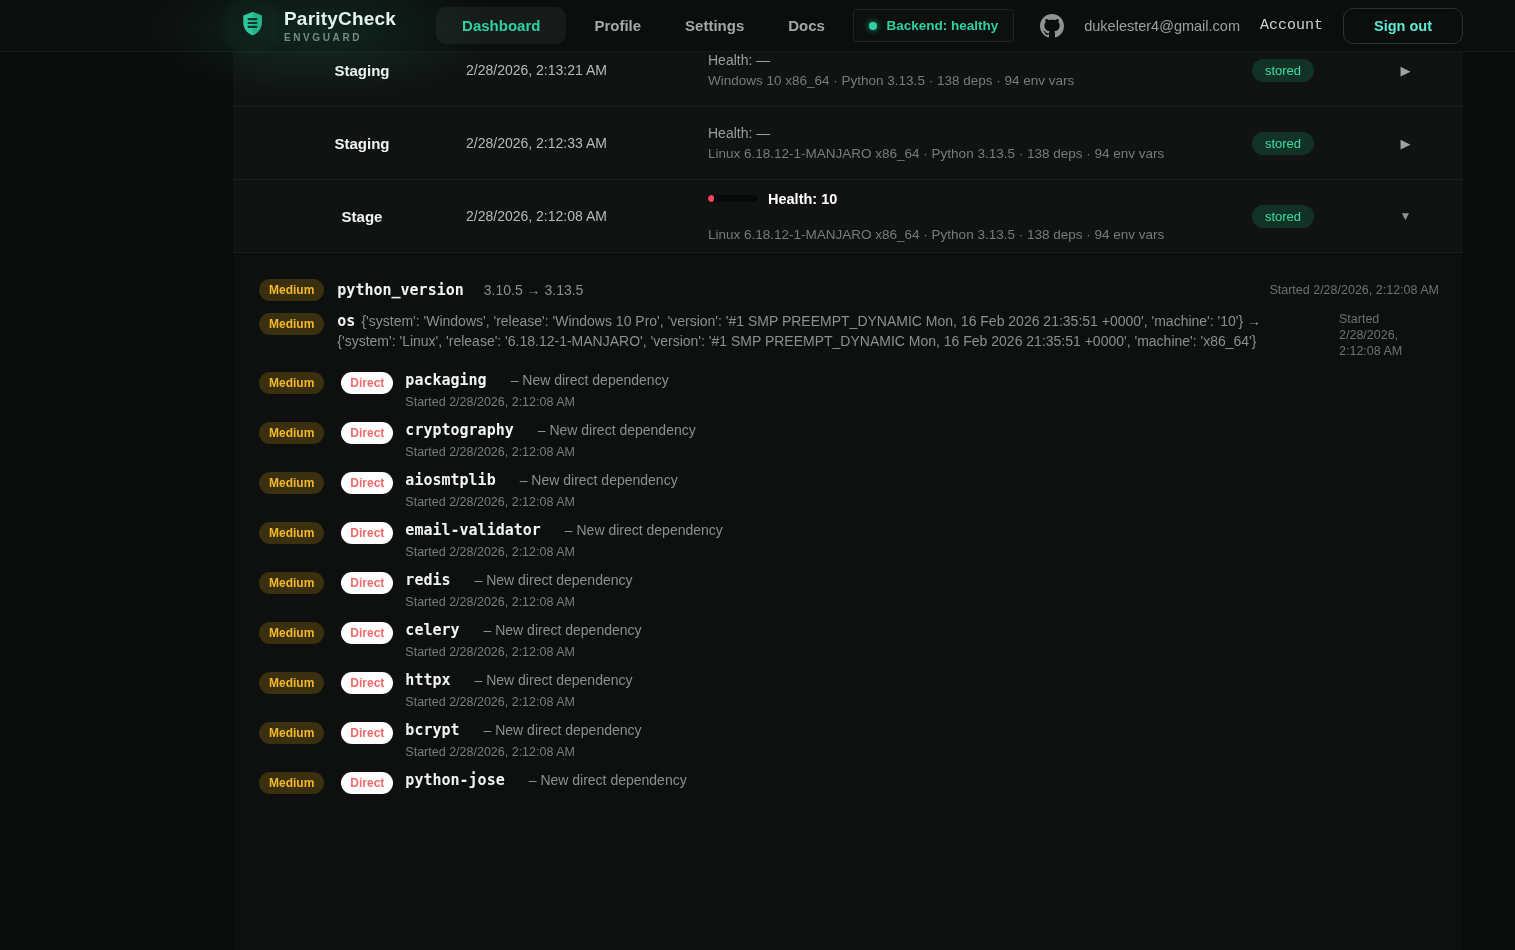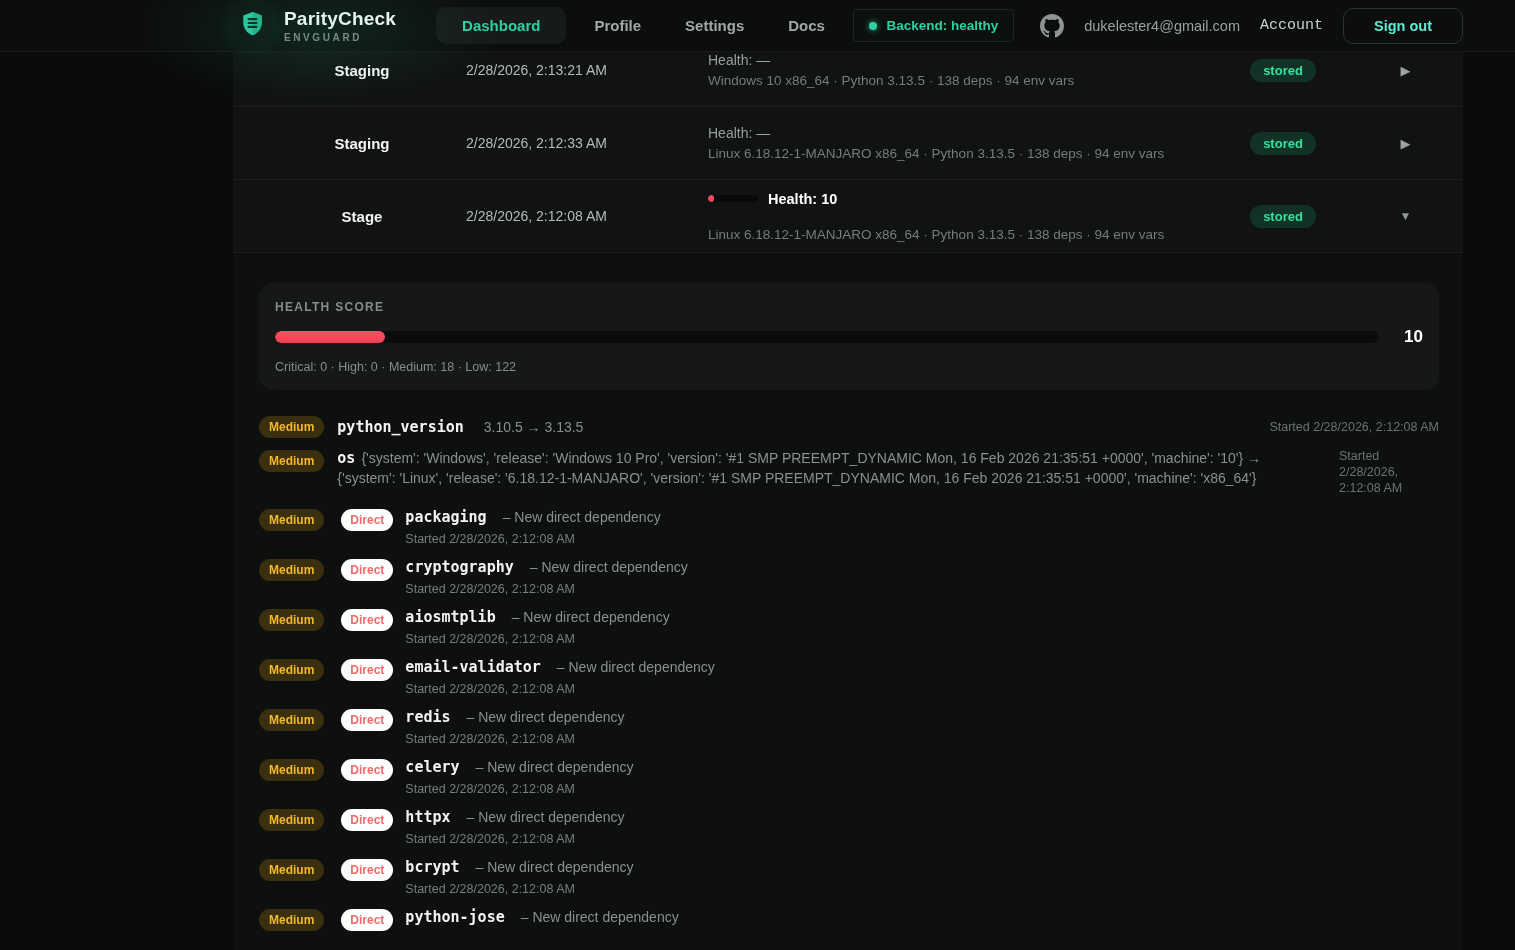--- a/index.html
+++ b/index.html
@@ -64,21 +64,21 @@
   }
   .env-name { font-size:15px; font-weight:600; color:#f2f4f3;text-align:center; }
   .snap-time { font-size:14px; color:#b5bab8; }
   .snap-health { font-size:14px; color:#989e9b; margin-bottom:5px; }
   .snap-health.scored { color:#fff; font-weight:700; font-size:14.5px; display:flex; align-items:center; gap:10px; margin-bottom:20px; }
   .snap-platform { font-size:13.5px; color:#767c7a; }
   .minibar { width:50px; height:7px; border-radius:4px; background:#08090a; overflow:hidden; }
   .minibar-fill { height:100%; background:#f8485e; border-radius:4px; }
   .stored-badge {
     justify-self:center; background:#133227; color:#3adf9e;
-    font-size:13px; font-weight:700; padding:4px 13px; border-radius:999px;
+    font-size:13px; font-weight:400; padding:4px 13px; border-radius:999px;
   }
   .row-action { justify-self:center; color:#9ca3a0; font-size:13px; cursor:pointer; background:none; border:none; }
   .row-action.expand { font-size:12px; color:#8f9593; }
 
   
   .health-card {
     margin:30px 24px 0 26px; background:#15181
 7; background:#151817; border-radius:14px; padding:17px 16px 16px;
   }
   .panel-title { font-size:12px; font-weight:700; letter-spacing:1.3px; color:#878d8b; }
@@ -107,21 +107,21 @@
   .drift-os { display:flex; align-items:flex-start; margin-bottom:12px; }
   .drift-os .badge { margin-right:13px; margin-top:2px; flex-shrink:0; }
   .drift-os-text { flex:1; font-size:14px; color:#8a908e; line-height:20px; }
   .drift-os-text .mono { margin-right:6px; }
   .drift-os .drift-started { width:100px; margin-left:18px; line-height:16px; flex-shrink:0; }
 
   .drift-dep { display:flex; align-items:flex-start; margin-bottom:12px; }
   .drift-dep .badge-med { margin-right:17px; margin-top:1px; flex-shrink:0; }
   .drift-dep .badge-dir { margin-right:12px; margin-top:1px; flex-shrink:0; }
   .dep-body { }
-  .dep-line { display:flex; align-items:baseline; gap:16px; }
+  .dep-line { display:flex; align-items:baseline; gap:24px; }
   .dep-started { margin-top:6px; font-size:12.5px; color:#787e7c; }
 </style>
 </head>
 <body>
 
 <div class="glow"></div>
 
 <header class="topnav">
   <div class="brand">
     <div class="logo-tile">
@@ -199,30 +199,20 @@
         <span>Health: 10</span>
       </div>
       <div class="snap-platform">Linux 6.18.12-1-MANJARO x86_64 · Python 3.13.5 · 138 deps · 94 env vars</div>
     </div>
     <div class="stored-badge">stored</div>
     <button class="row-action expand">▼</button>
   </div>
 
   <section>
 
-    <div class="health-card">
-      <div class="panel-title">HEALTH SCORE</div>
-      <div class="bar-row">
-        <div class="bar-track">
-          <div class="bar-fill" style="width: 10%;"></div>
-        </div>
-        <div class="bar-score">10</div>
-      </div>
-      <div class="bar-summary">Critical: 0 · High: 0 · Medium: 18 · Low: 122</div>
-    </div>
 
     <div class="drifts">
 
       <div class="drift-change">
         <span class="badge badge-med">Medium</span>
         <span class="mono">python_version</span>
         <span class="drift-detail">3.10.5 → 3.13.5</span>
         <span class="drift-started">Started 2/28/2026, 2:12:08 AM</span>
       </div>
 

